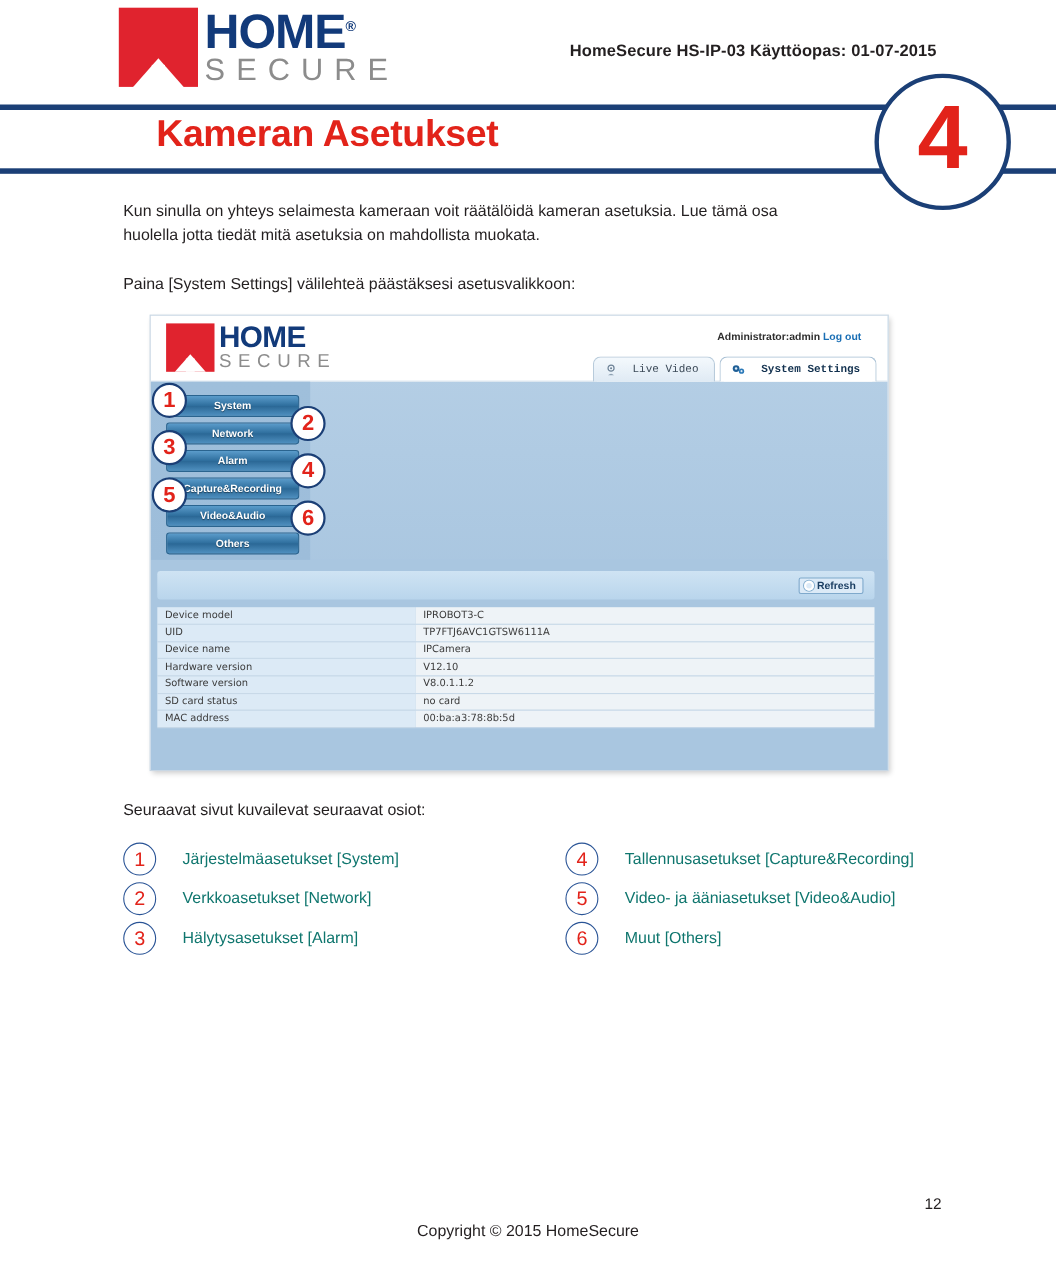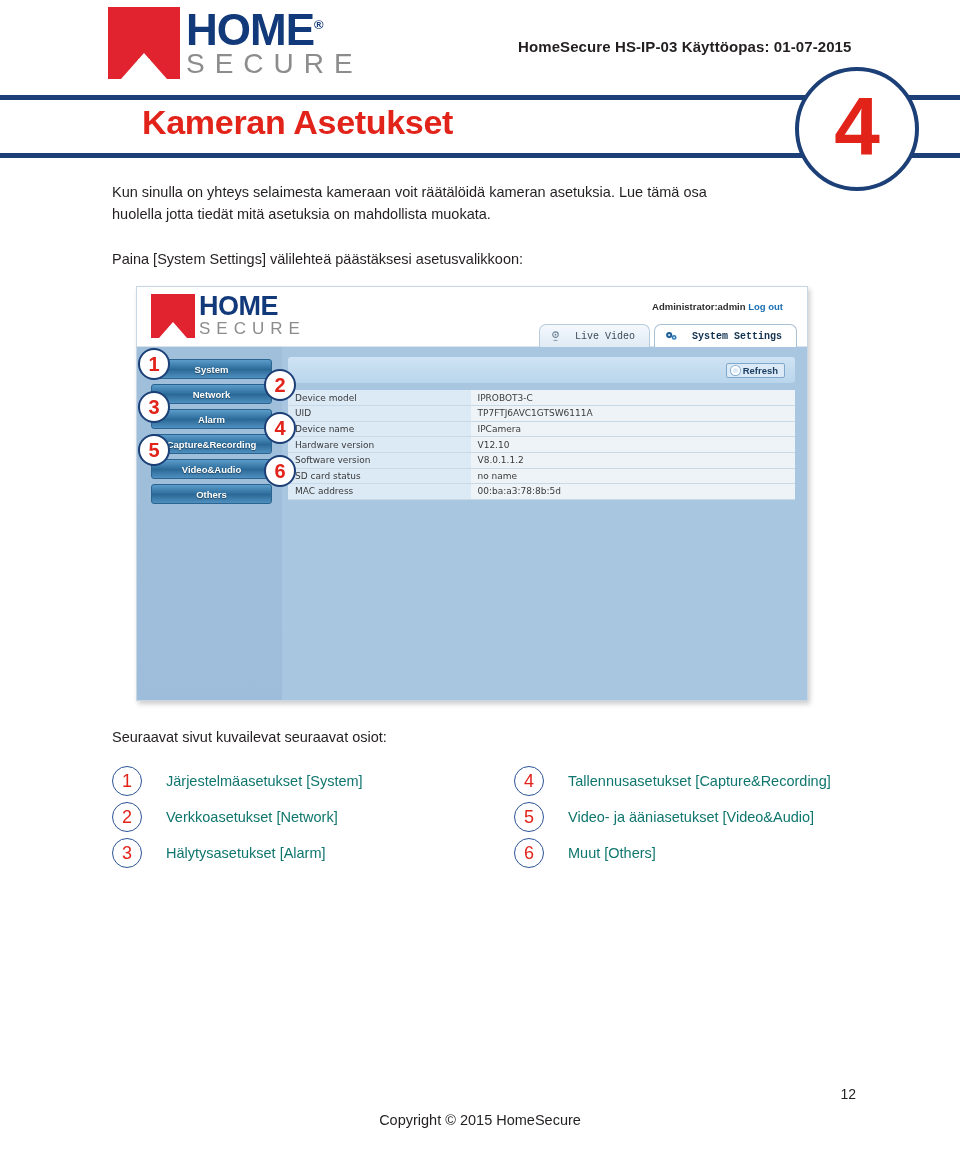--- a/index.html
+++ b/index.html
@@ -140,21 +140,21 @@
     border-radius: 7px 7px 0 0;
     font-size: 10px; color: #3c4a58;
     background: linear-gradient(180deg,#f4f9fd,#dfeaf4);
     font-family: Liberation Mono, monospace;
   }
   .tab.active {
     background: #ffffff; font-weight: bold; color: #12314f;
     border-color: #a9c0d4;
   }
   .tab svg { display: block; }
-  .shot-body { position: relative; height: 354px; display: flex; }
+  .shot-body { position: relative; height: 354px; display: flex; flex-direction: column; }
   .shot-side {
     width: 145px; flex: 0 0 145px;
     background: linear-gradient(180deg,#9fbfdb 0%, #9dbdda 100%);
     padding: 12px 10px 0 14px;
   }
   .menu-btn {
     height: 20px; margin-bottom: 5px; border-radius: 3px;
     display: flex; align-items: center; justify-content: center;
     font-size: 9.5px; font-weight: bold; color: #ffffff;
     text-shadow: 0 1px 1px rgba(0,0,0,.45);
@@ -340,21 +340,21 @@
             <tr>
               <td class="k">Hardware version</td>
               <td class="v">V12.10</td>
             </tr>
             <tr>
               <td class="k">Software version</td>
               <td class="v">V8.0.1.1.2</td>
             </tr>
             <tr>
               <td class="k">SD card status</td>
-              <td class="v">no name</td>
+              <td class="v">no card</td>
             </tr>
             <tr>
               <td class="k">MAC address</td>
               <td class="v">00:ba:a3:78:8b:5d</td>
             </tr>
           </tbody>
             </table>
         </div>
       </div>
     </div>

